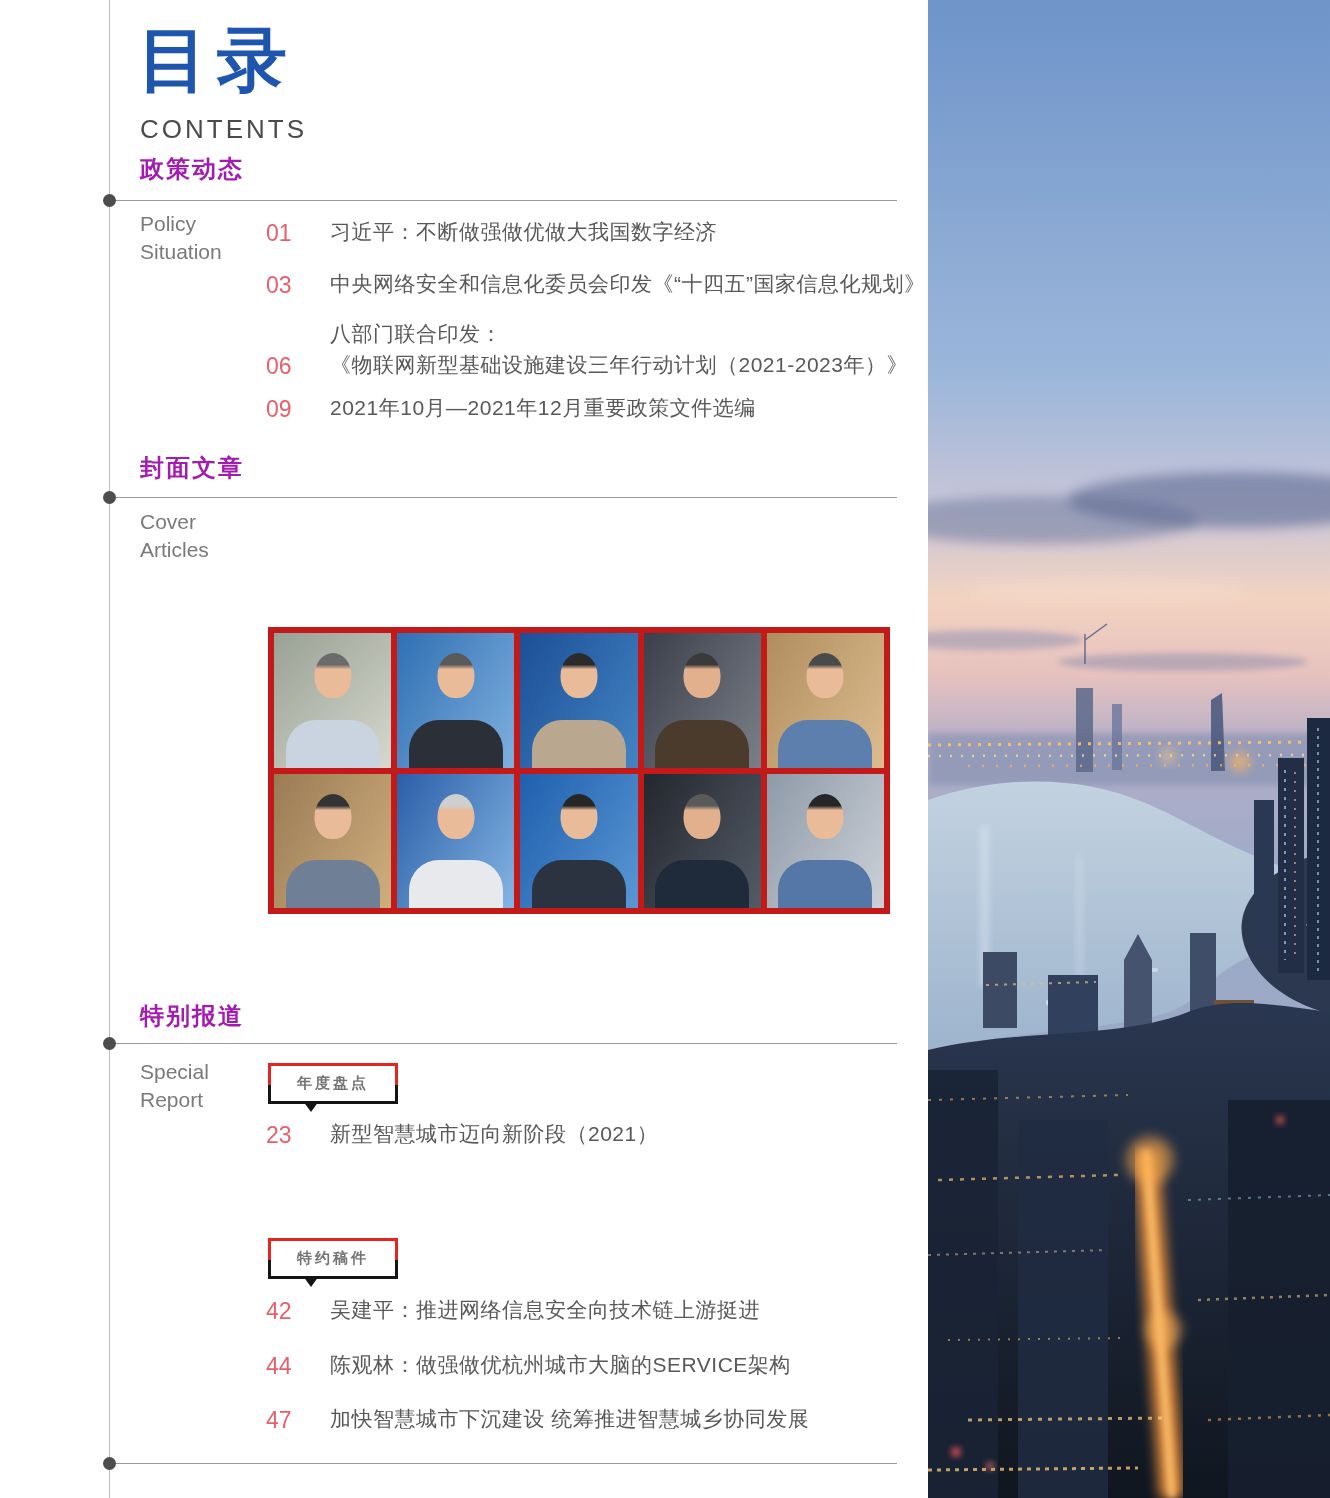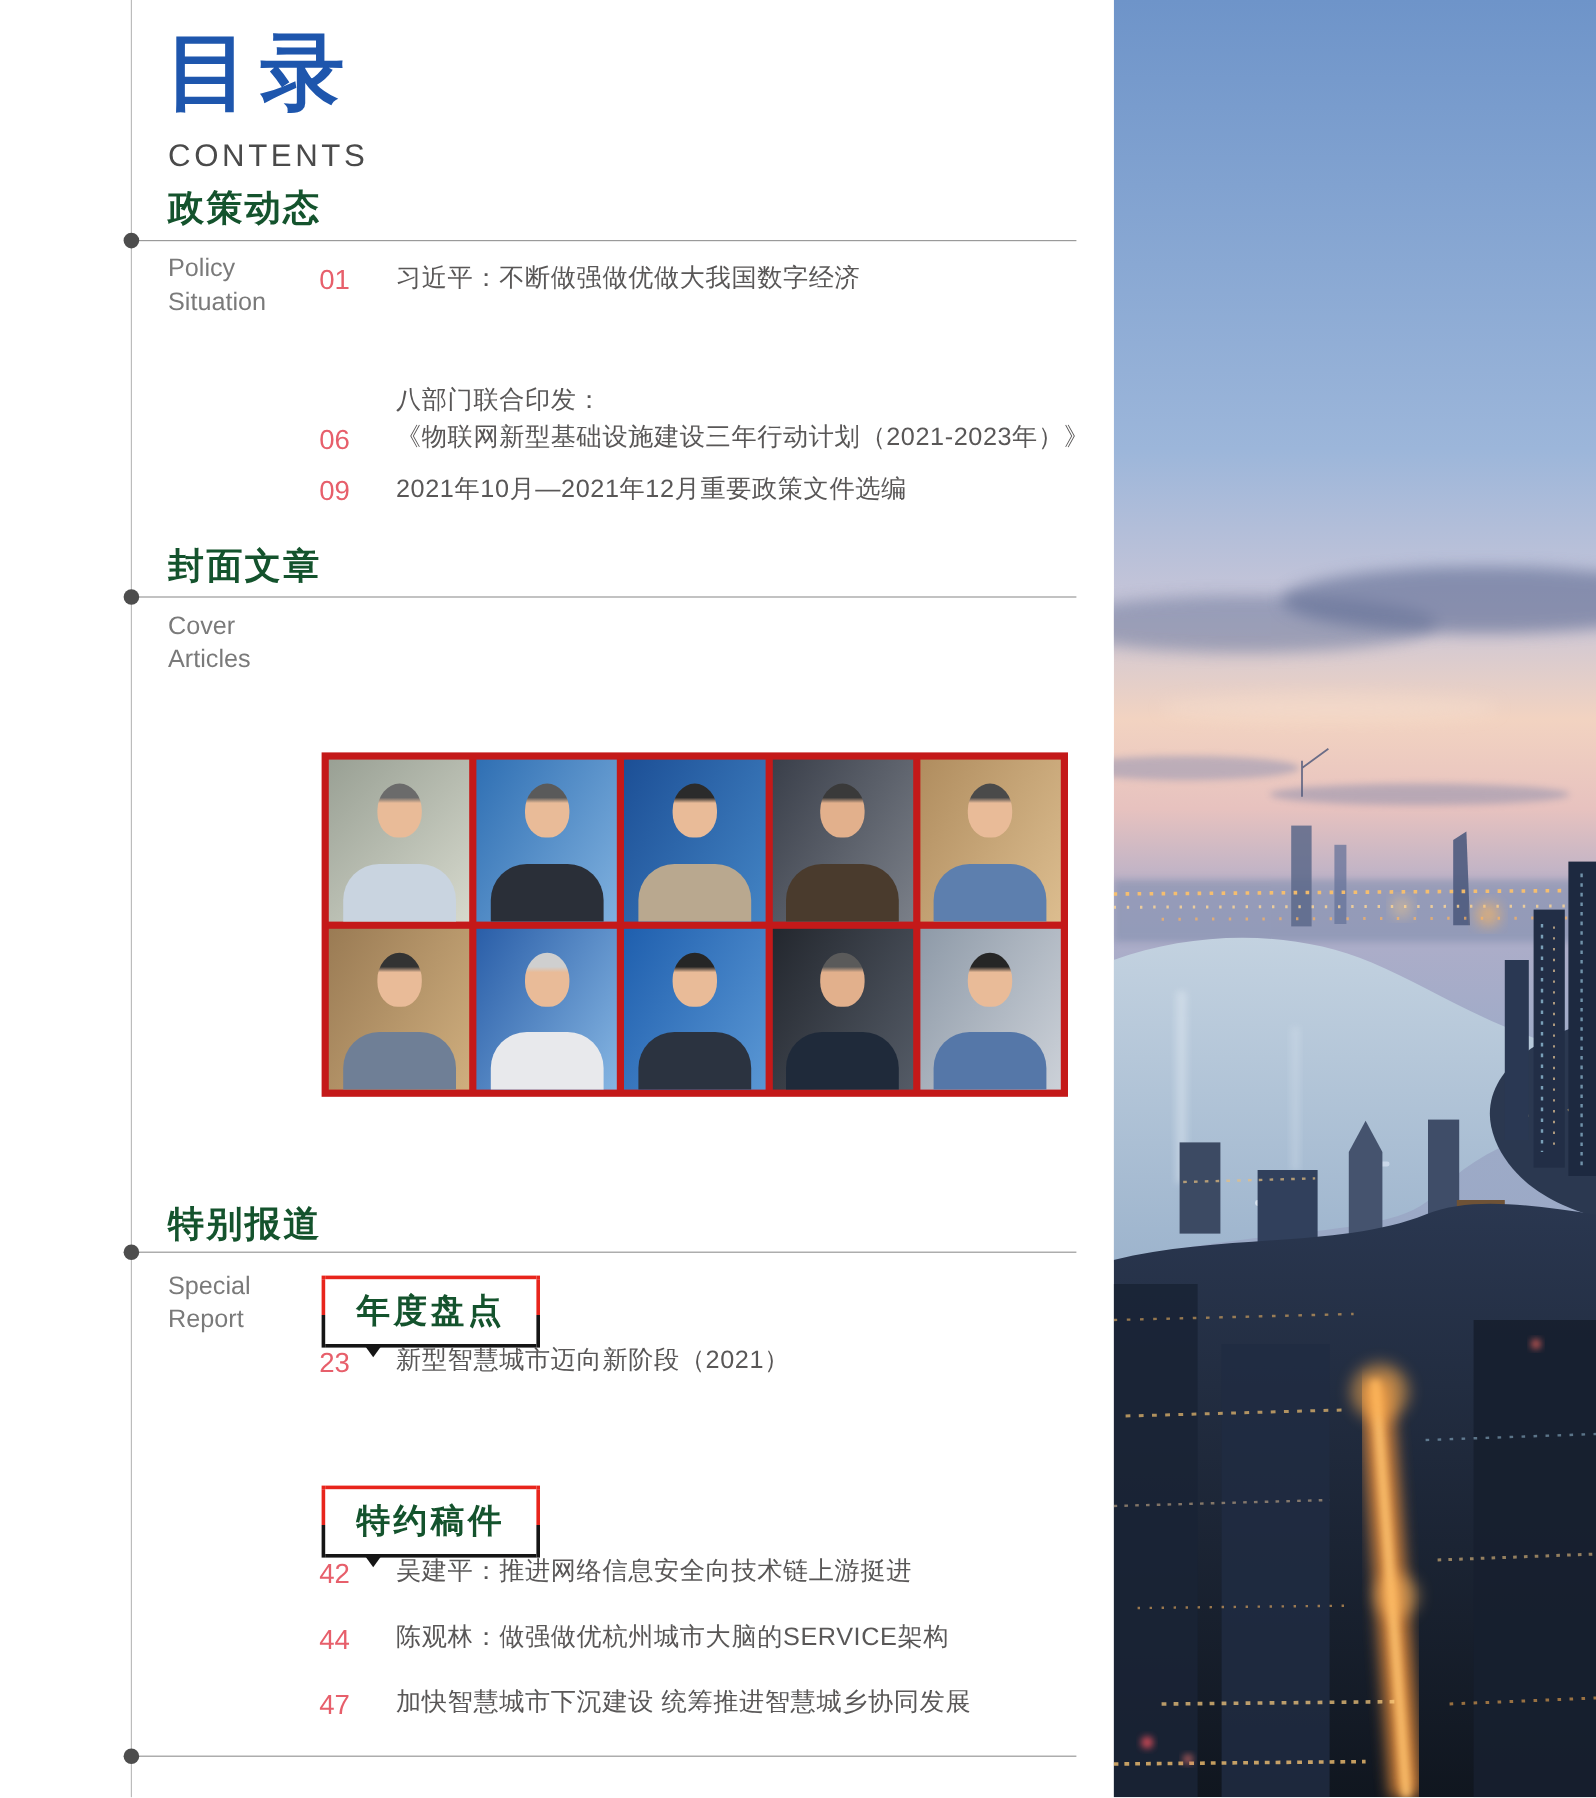--- a/index.html
+++ b/index.html
@@ -5,36 +5,36 @@
   html,body{margin:0;padding:0;background:#ffffff;}
   .page{position:relative;width:1330px;height:1498px;background:#ffffff;overflow:hidden;
         font-family:"Liberation Sans","DejaVu Sans",sans-serif;}
   
   .vline{position:absolute;left:109px;top:0;width:1px;height:1498px;background:#bcbcbc;}
   
   .title-cn{position:absolute;left:138px;top:22px;font-size:70px;line-height:1.1;font-weight:700;
             color:#1e56ad;letter-spacing:9px;}
   .title-en{position:absolute;left:140px;top:114px;font-size:26px;color:#4a4a4a;letter-spacing:3px;}
   
-  .sec-head{position:absolute;left:140px;margin:0;font-size:30px;font-weight:700;color:#14532d;letter-spacing:2px;}
+  .sec-head{position:absolute;left:140px;margin:0;font-size:24px;font-weight:700;color:#a21caf;letter-spacing:2px;}
   .rule{position:absolute;left:110px;width:787px;height:1px;background:#9a9a9a;}
   .dot{position:absolute;left:103px;width:13px;height:13px;border-radius:50%;background:#4d4d4d;}
   .side-label{position:absolute;left:140px;width:120px;font-size:21px;line-height:28px;color:#7a7a7a;
               white-space:pre-line;}
   
   .toc-item{position:absolute;left:266px;display:flex;align-items:flex-end;}
   .toc-item .pg{width:42px;margin-right:22px;font-size:23px;color:#e75f6b;flex:none;}
   .toc-item .tt{font-size:21px;line-height:31px;color:#595757;white-space:pre-line;letter-spacing:0.5px;}
   
   .tag-box{position:absolute;left:268px;padding:8px 26px;border:3px solid transparent;
            border-image:linear-gradient(180deg,#e8251c 0 55%,#151515 55% 100%) 1;}
   .tag-box::after{content:"";position:absolute;left:32px;bottom:-11px;width:0;height:0;
            border-left:8px solid transparent;border-right:8px solid transparent;border-top:11px solid #151515;}
   .tag-box .tag-txt{font-family:Liberation Mono, monospace;font-weight:700;
-           font-size:28px;color:#14532d;letter-spacing:3px;}
+           font-size:15px;color:#737373;letter-spacing:3px;}
   
   .photo-grid{position:absolute;left:268px;top:627px;width:622px;height:287px;background:#c41919;
               padding:6px;box-sizing:border-box;display:grid;grid-template-columns:repeat(5,1fr);
               grid-template-rows:repeat(2,1fr);gap:6px;}
   .photo-cell{position:relative;overflow:hidden;background:var(--bg,#8a8a8a);}
   .person{position:absolute;inset:0;}
   .person::before{content:"";position:absolute;left:50%;top:15%;transform:translateX(-50%);
       width:37px;height:45px;border-radius:50% 50% 46% 46%;
       background:linear-gradient(180deg,var(--hair,#555) 0%,var(--hair,#555) 26%,var(--skin,#e6b694) 36%);}
   .person::after{content:"";position:absolute;left:50%;bottom:-10px;transform:translateX(-50%);
@@ -55,20 +55,24 @@
 
   <h2 class="sec-head" style="top:153px">政策动态</h2>
   <div class="rule" style="top:200px"></div>
   <div class="dot" style="top:194px"></div>
   <div class="side-label" style="top:210px">Policy
 Situation</div>
 
   <div class="toc-item" style="top:216px">
     <span class="pg">01</span>
     <span class="tt">习近平：不断做强做优做大我国数字经济</span>
+  </div>
+  <div class="toc-item" style="top:268px">
+    <span class="pg">03</span>
+    <span class="tt">中央网络安全和信息化委员会印发《“十四五”国家信息化规划》</span>
   </div>
   <div class="toc-item" style="top:318px">
     <span class="pg">06</span>
     <span class="tt">八部门联合印发：
 《物联网新型基础设施建设三年行动计划（2021-2023年）》</span>
   </div>
   <div class="toc-item" style="top:392px">
     <span class="pg">09</span>
     <span class="tt">2021年10月—2021年12月重要政策文件选编</span>
   </div>

